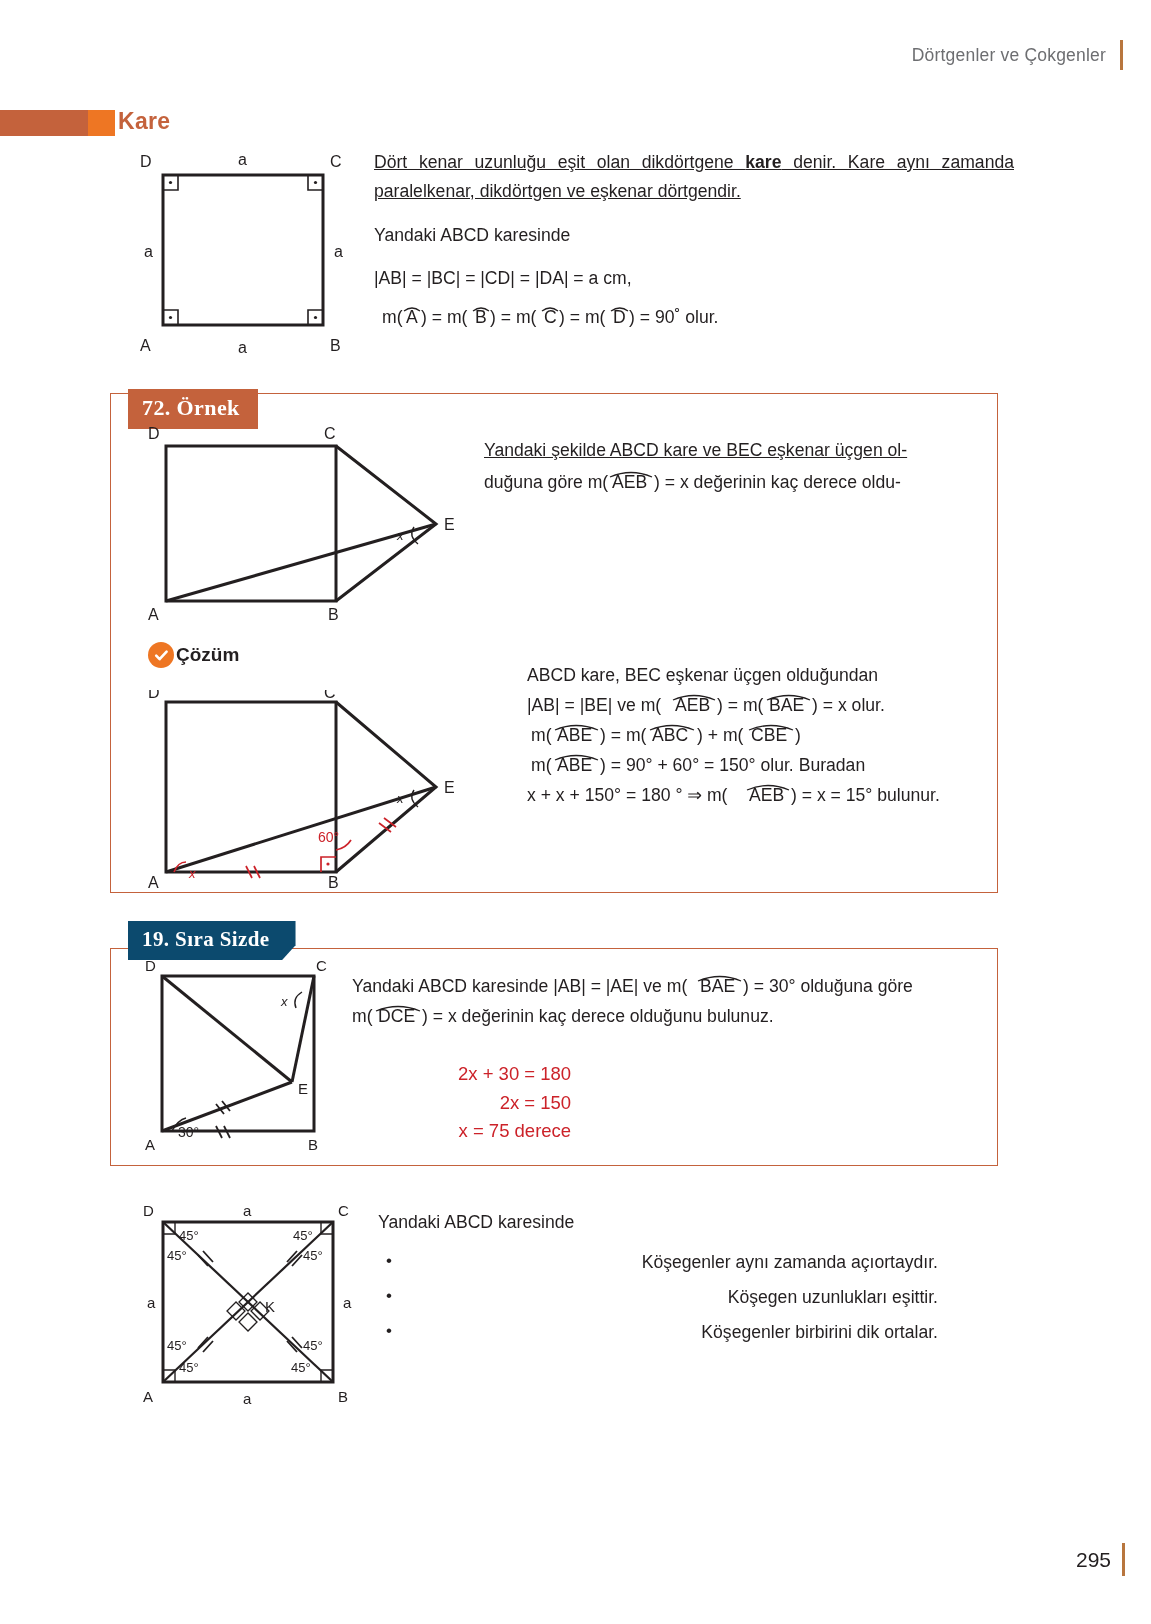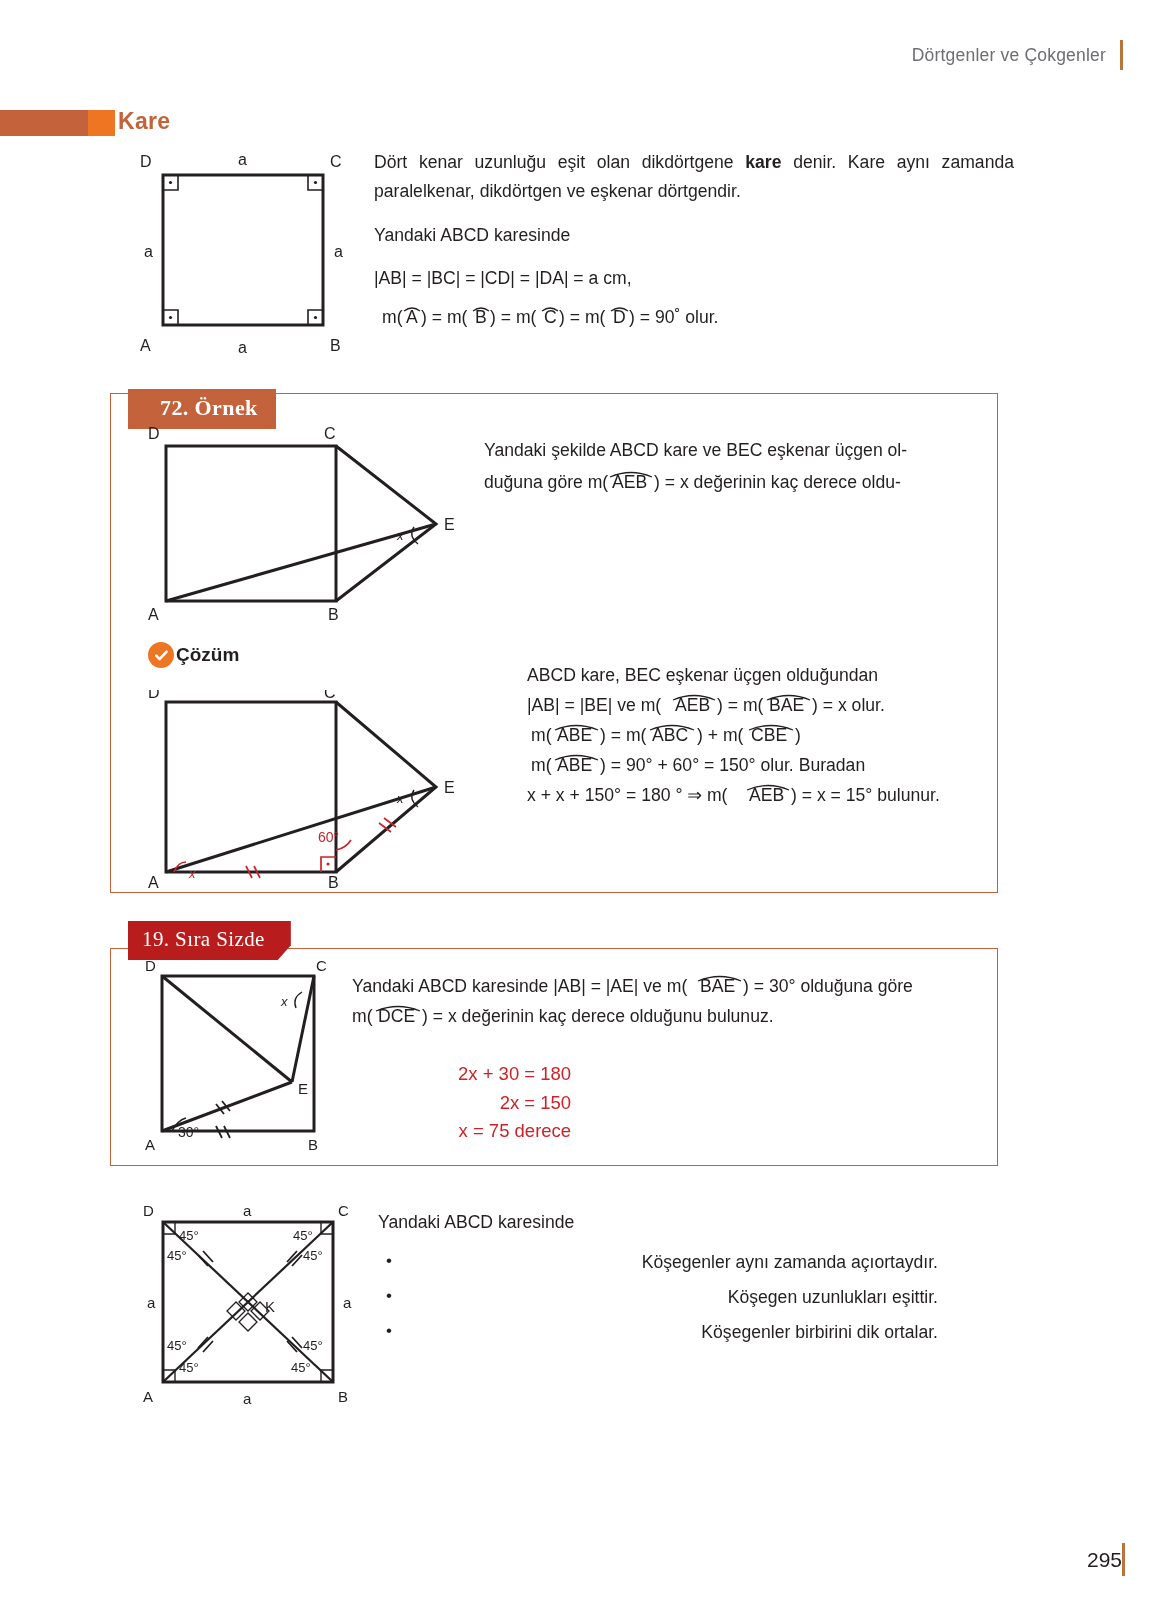--- a/index.html
+++ b/index.html
@@ -35,21 +35,21 @@
   .kare-title {
     position:absolute; left:118px; top:108px;
     font-size:23px; font-weight:bold; color:#c4623c;
     letter-spacing:.3px;
   }
 
   
   .para {
     font-size:17.6px; line-height:1.62; color:#231f20;
   }
-  .just { text-align:justify; }
+  .just { text-align:justify;text-decoration:underline; }
   b { font-weight:bold; }
 
   
   .intro-fig { position:absolute; left:128px; top:145px; }
   .intro-text {
     position:absolute; left:374px; top:148px; width:640px;
   }
   .intro-text .l2 { margin-top:16px; }
   .intro-text .l3 { margin-top:14px; }
   .intro-text .l4 { margin-top:9px; padding-left:8px; }
@@ -58,21 +58,21 @@
   .ornek-box {
     position:absolute; left:110px; top:393px;
     width:888px; height:500px;
     border:1.6px solid #c4623c; box-sizing:border-box;
   }
   .tab-ornek {
     position:absolute; left:128px; top:389px;
     background:#c4623c; color:#ffffff;
     font-family:"Liberation Serif", serif;
     font-weight:bold; font-size:22px;
-    padding:6px 18px 8px 32px;
+    padding:6px 18px 8px 14px;
     letter-spacing:.4px;
   }
   .ornek-fig { position:absolute; left:146px; top:424px; }
   .ornek-text { position:absolute; left:484px; top:436px; width:518px; }
 
   .cozum-wrap {
     position:absolute; left:148px; top:642px;
     display:flex; align-items:center; gap:2px;
   }
   .check-circle {
@@ -86,23 +86,23 @@
   .cozum-text div { line-height:1.55; }
 
   
   .sira-box {
     position:absolute; left:110px; top:948px;
     width:888px; height:218px;
     border:1.6px solid #c4623c; box-sizing:border-box;
   }
   .tab-sira {
     position:absolute; left:128px; top:921px;
-    background:#b91c1c; color:#ffffff;
+    background:#0c4a6e; color:#ffffff;
     font-family:"Liberation Serif", serif;
-    font-weight:normal; font-size:21px;
+    font-weight:bold; font-size:21px;
     padding:6px 26px 8px 14px;
     letter-spacing:.4px;
     clip-path: polygon(0 0, 100% 0, 100% 62%, 92% 100%, 0 100%);
   }
   .sira-fig { position:absolute; left:140px; top:960px; }
   .sira-text { position:absolute; left:352px; top:970px; width:650px; }
   .sira-answer {
     position:absolute; left:458px; top:1060px;
     color:#cc2229; font-size:18.5px; line-height:1.55;text-align:right;
   }
@@ -116,21 +116,21 @@
     position:relative; padding-left:34px; margin-bottom:9px;
     font-size:17.6px; line-height:1.5;text-align:right;
   }
   .bullets li:before {
     content:"•"; position:absolute; left:8px; top:-1px; font-size:17px;
   }
 
   
   .footer {
     position:absolute; right:26px; bottom:48px;
-    display:flex; align-items:center; 
+    display:flex; align-items:center; gap:11px;
   }
   .page-num { font-size:21px; color:#231f20; }
   .footer-rule { width:3px; height:33px; background:#b8763e; }
   svg { display:block; }
 </style>
 </head>
 <body>
 
 <div class="page">
 

